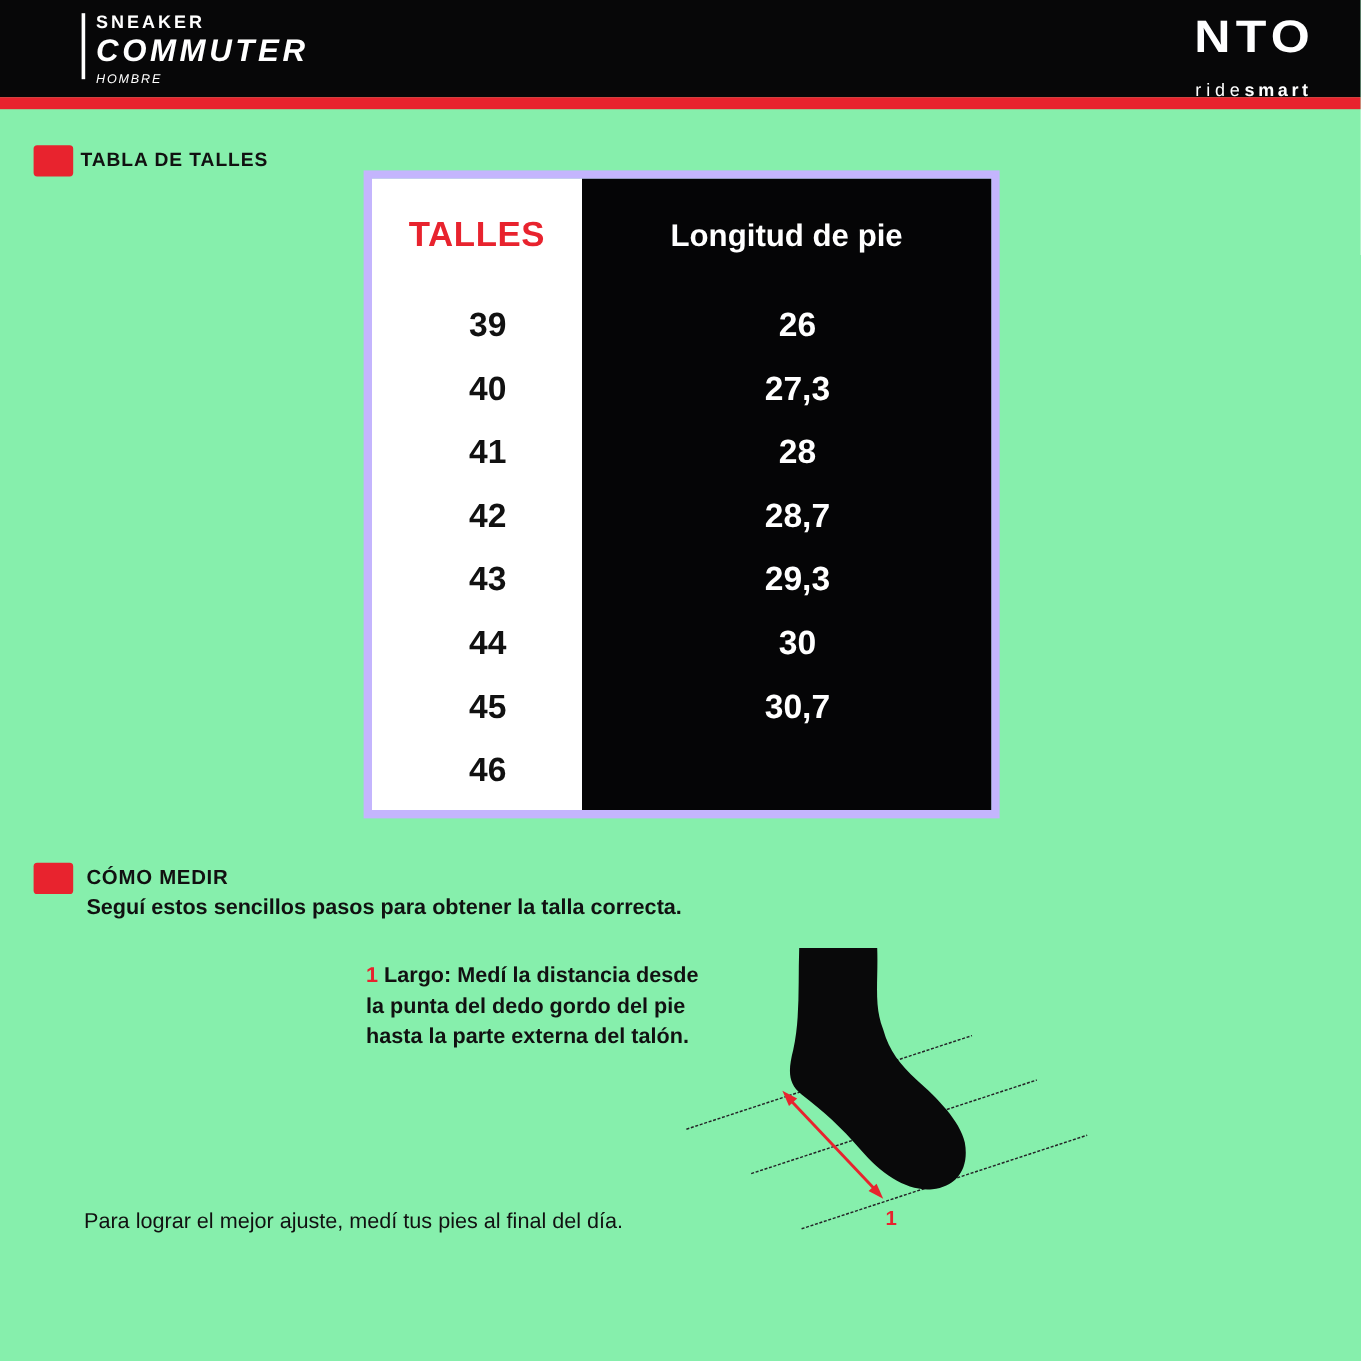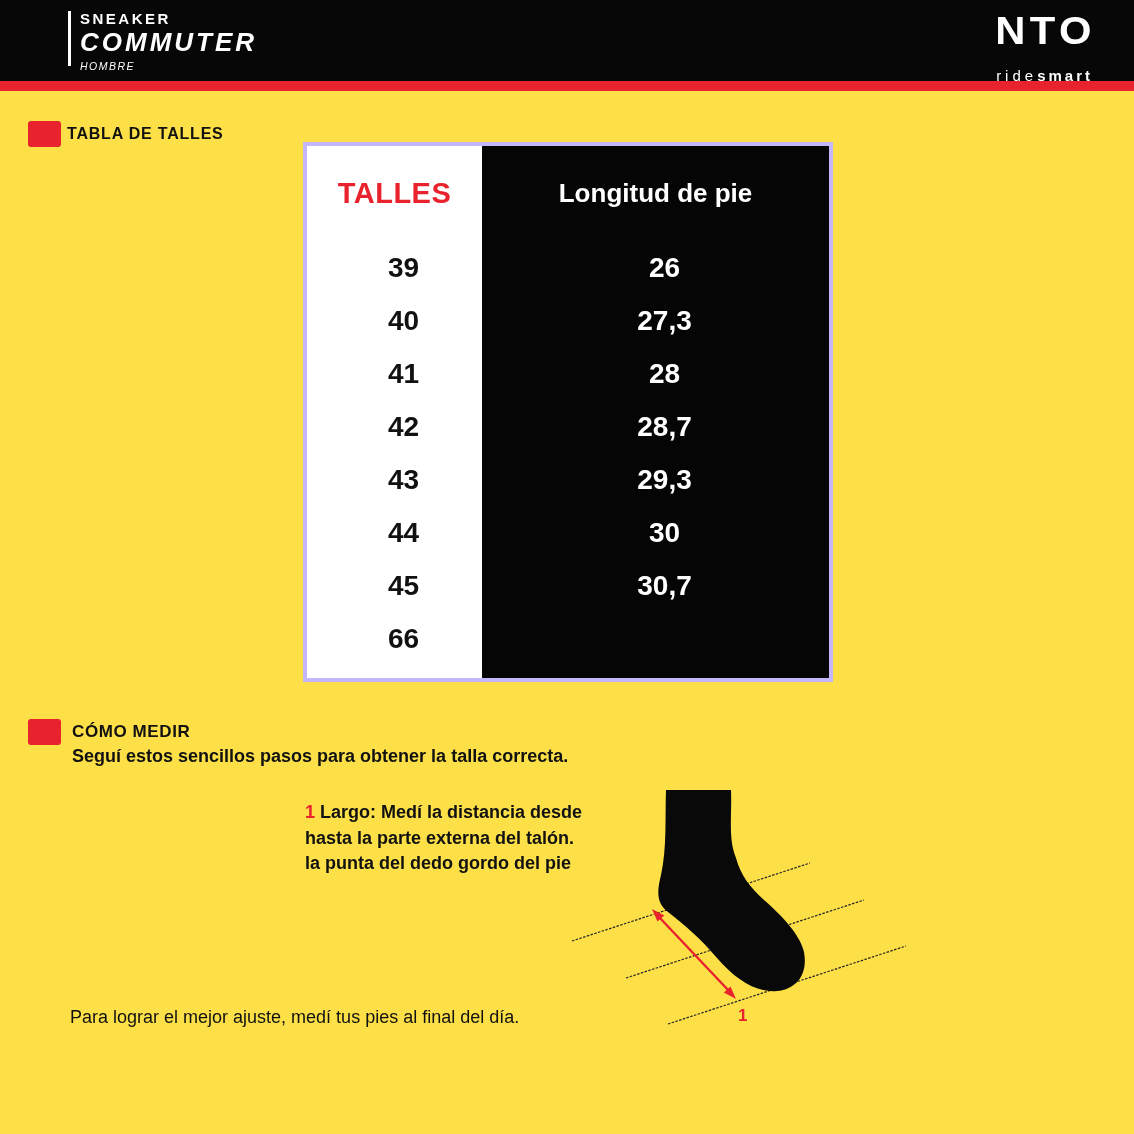--- a/index.html
+++ b/index.html
@@ -1,17 +1,17 @@
 <!DOCTYPE html>
 <html><head>
 <meta charset="utf-8">
 <style>
   html,body { margin:0; padding:0; background:#fff; }
   .page {
-    position:relative; width:1134px; height:1134px; background:#fde047;
+    position:relative; width:1134px; height:1134px; background:#86efac;
     font-family:"Liberation Sans", sans-serif; color:#111; overflow:hidden;
   }
 
   
   .top-bar { position:absolute; left:0; top:0; width:1134px; height:81px; background:#070708; }
   .red-stripe { position:absolute; left:0; top:81px; width:1134px; height:10px; background:#e8232e; }
   .title-rule { position:absolute; left:68px; top:11px; width:3px; height:55px; background:#ffffff; }
   .title-block { position:absolute; left:80px; top:10px; color:#ffffff; }
   .cat   { font-size:15px; font-weight:600; letter-spacing:2.5px; line-height:17px; }
   .model { font-size:26px; font-weight:800; font-style:italic; letter-spacing:3px; line-height:28px; margin-top:1px; }
@@ -26,21 +26,21 @@
   
   .red-chip { position:absolute; width:33px; height:26px; background:#e8232e; border-radius:3px; }
   .chip-1 { left:28px; top:121px; }
   .chip-2 { left:28px; top:719px; }
   .sec1-title { position:absolute; left:67px; top:125px; font-size:16px; font-weight:800; letter-spacing:0.8px; }
   .sec2-title { position:absolute; left:72px; top:722px; font-size:17px; font-weight:800; letter-spacing:0.6px; }
   .sec2-sub   { position:absolute; left:72px; top:746px; font-size:18px; font-weight:700; }
 
   
   .size-table { position:absolute; left:303px; top:142px; width:530px; height:540px;
-                border:4px solid #c4b5fd; box-sizing:border-box; display:flex; }
+                border:7px solid #c4b5fd; box-sizing:border-box; display:flex; }
   .col-sizes   { width:175px; background:#ffffff; }
   .col-lengths { flex:1; background:#050506; color:#ffffff; }
   .col-header  { height:95px; display:flex; align-items:center; justify-content:center; }
   .sizes-header   { color:#e8232e; font-size:29px; font-weight:800; letter-spacing:0.5px; }
   .lengths-header { color:#ffffff; font-size:26px; font-weight:700; }
   .cell { height:53px; display:flex; align-items:center; justify-content:center;
           font-size:28px; font-weight:800;padding-left:18px; }
 
   
   .step-text { position:absolute; left:305px; top:800px; width:310px;
@@ -79,42 +79,42 @@
   <div class="size-table">
     <div class="col-sizes">
       <div class="col-header sizes-header">TALLES</div>
       <div class="cell">39</div>
       <div class="cell">40</div>
       <div class="cell">41</div>
       <div class="cell">42</div>
       <div class="cell">43</div>
       <div class="cell">44</div>
       <div class="cell">45</div>
-      <div class="cell">66</div>
+      <div class="cell">46</div>
     </div>
     <div class="col-lengths">
       <div class="col-header lengths-header">Longitud de pie</div>
       <div class="cell">26</div>
       <div class="cell">27,3</div>
       <div class="cell">28</div>
       <div class="cell">28,7</div>
       <div class="cell">29,3</div>
       <div class="cell">30</div>
       <div class="cell">30,7</div>
     </div>
   </div>
 
   <div class="red-chip chip-2"></div>
   <div class="sec2-title">CÓMO MEDIR</div>
   <div class="sec2-sub">Seguí estos sencillos pasos para obtener la talla correcta.</div>
 
   <div class="step-text">
     <div><span class="marker">1</span> <span>Largo: Medí la distancia desde</span></div>
+    <div>la punta del dedo gordo del pie</div>
     <div>hasta la parte externa del talón.</div>
-    <div>la punta del dedo gordo del pie</div>
   </div>
 
   <svg class="measure-svg" viewBox="555 775 470 270" xmlns="http://www.w3.org/2000/svg">
     <line class="ground" x1="572" y1="941" x2="810" y2="863"></line>
     <line class="ground" x1="626" y1="978" x2="864" y2="900"></line>
     <line class="ground" x1="668" y1="1024" x2="906" y2="946"></line>
     <path fill="#09090a" d="M 666,790
              L 731,790
              C 732,818 728,838 736,858
              C 741,876 750,887 764,900

